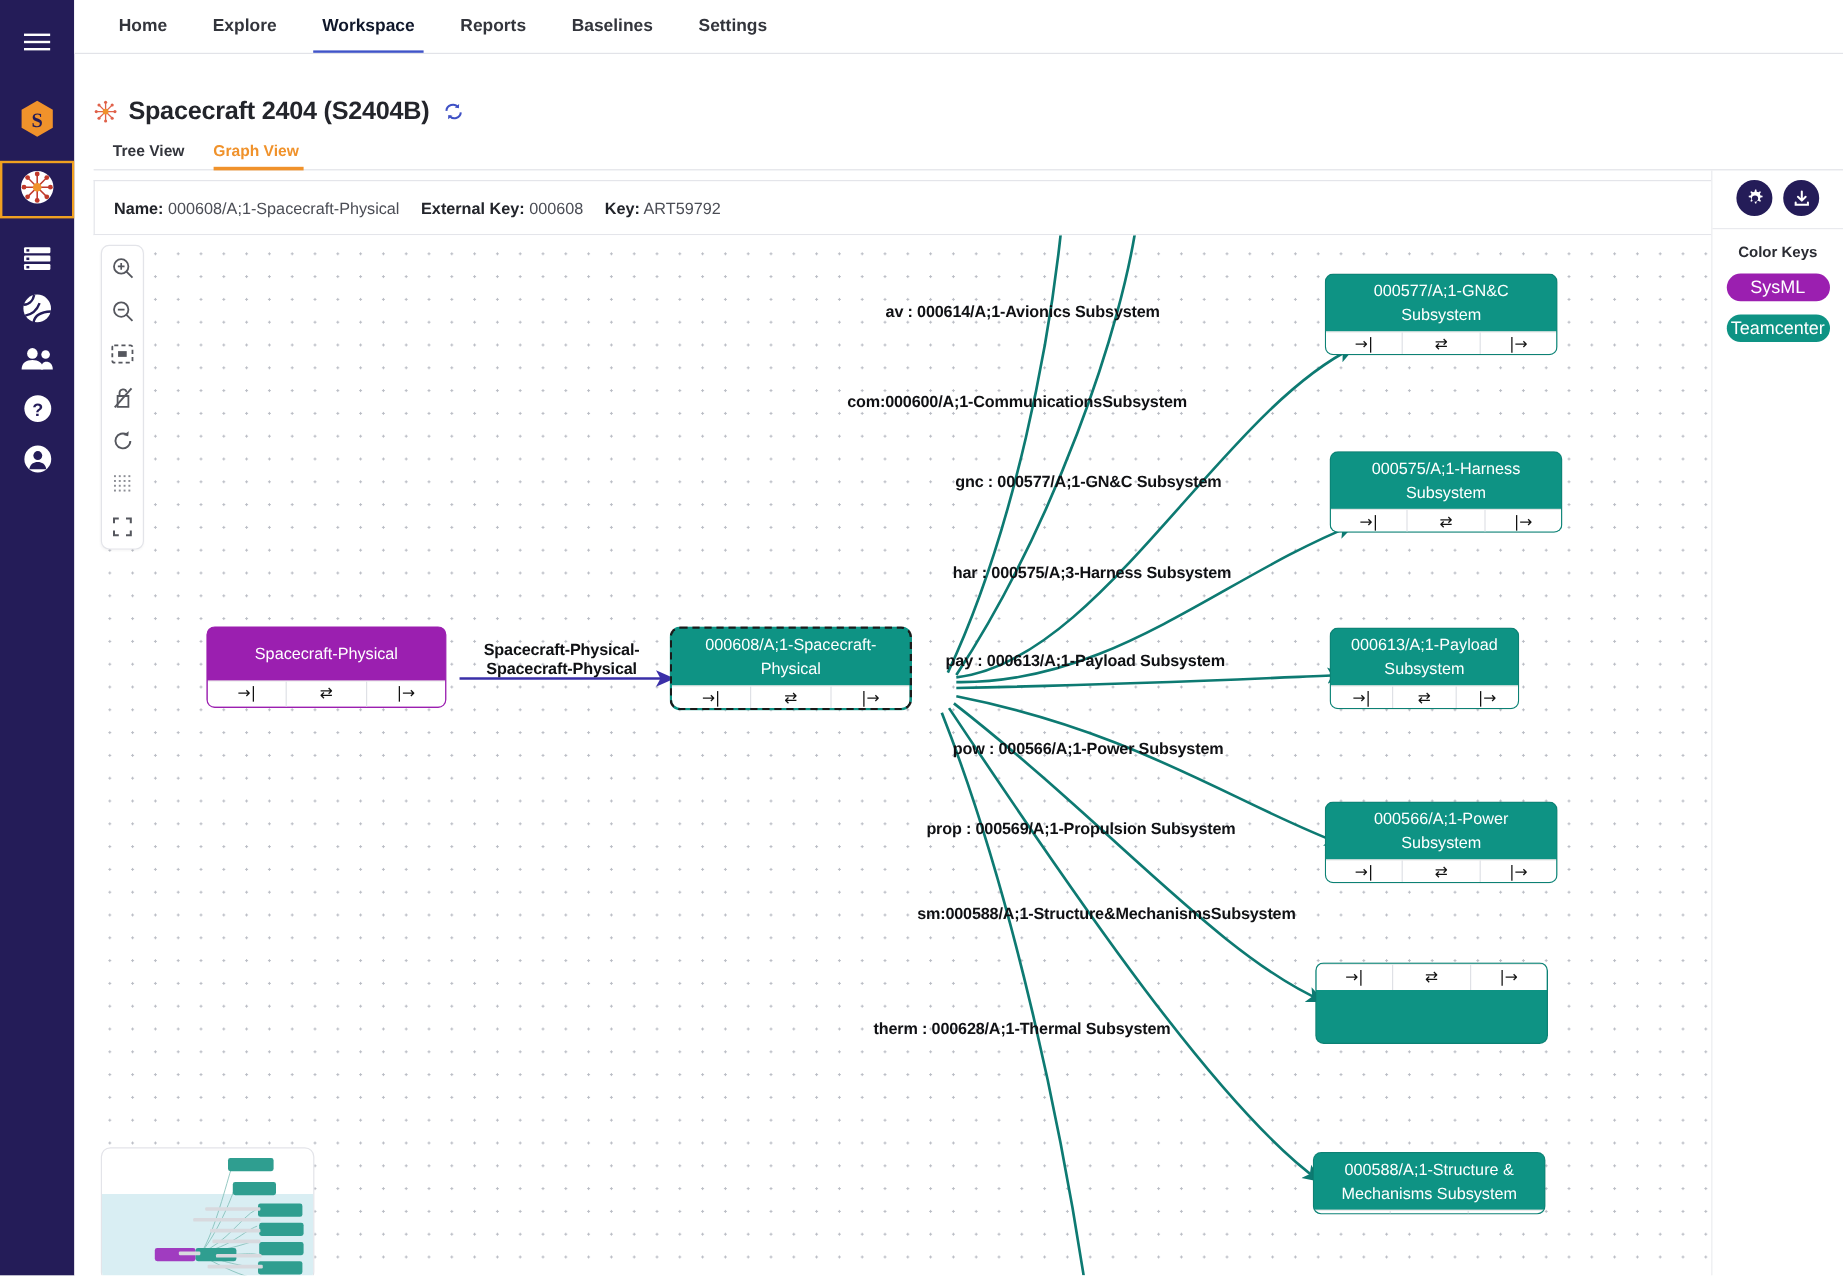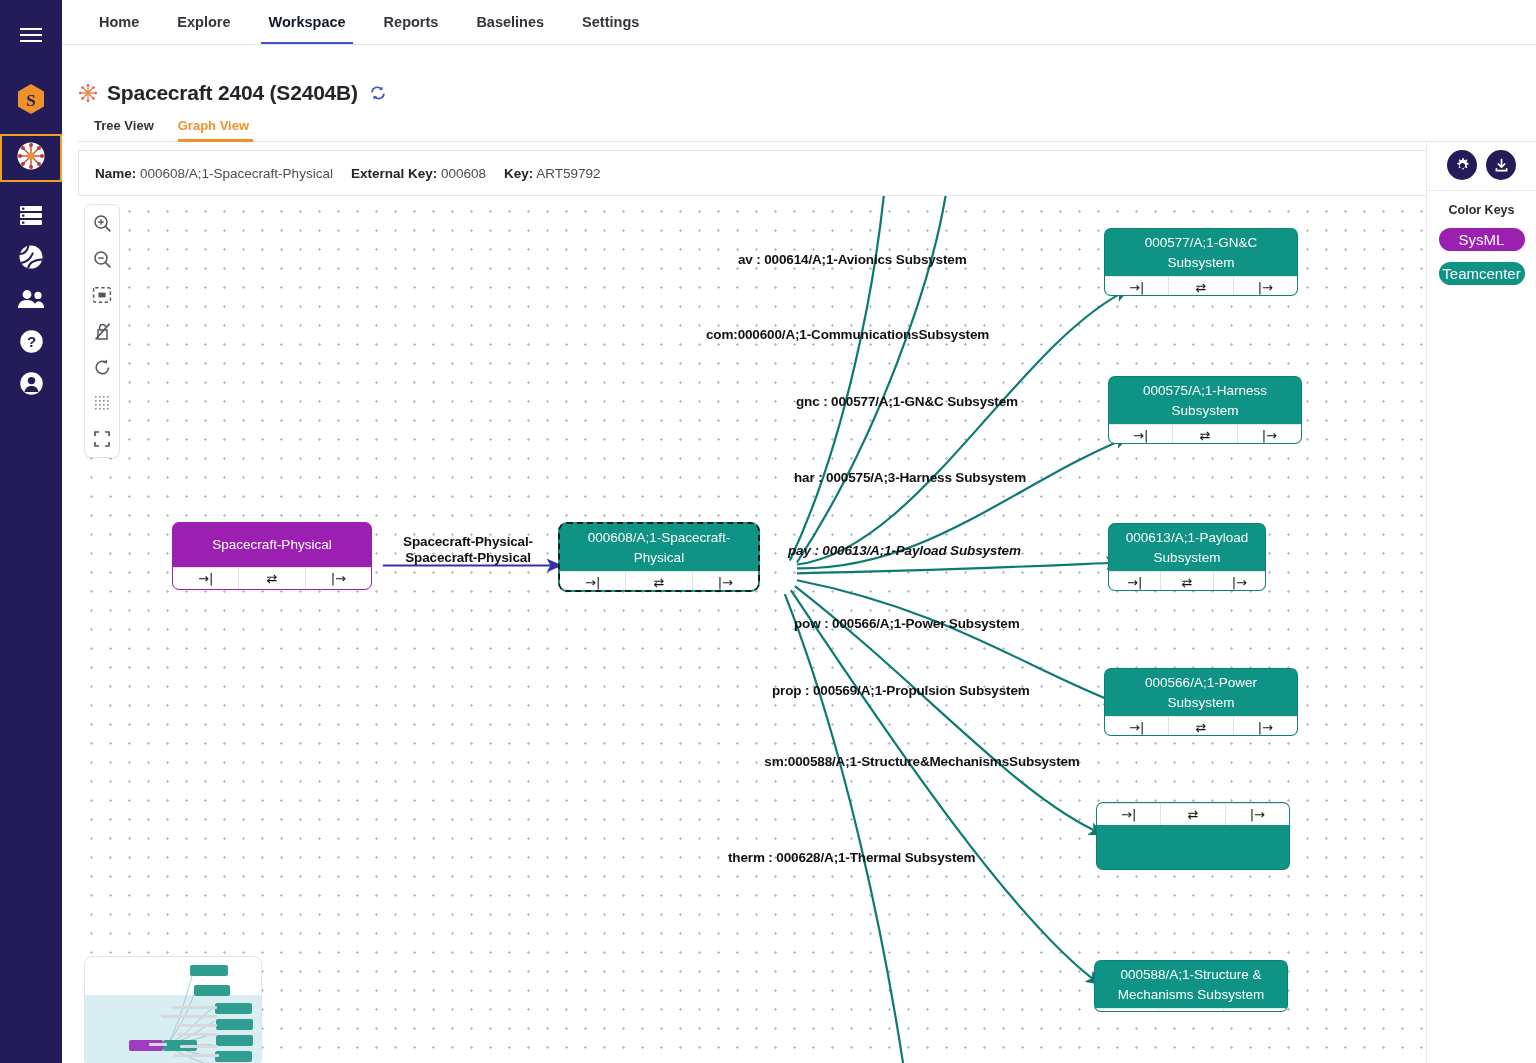--- a/index.html
+++ b/index.html
@@ -527,21 +527,21 @@
               <div>⇄</div>
               <div>|→</div>
             </div>
           </div>
 
           <div class="elabel wrap" style="left:303px; top:338px; width:174px;">Spacecraft-Physical-Spacecraft-Physical</div>
           <div class="elabel" style="left:660px; top:56px;">av : 000614/A;1-Avionics Subsystem</div>
           <div class="elabel" style="left:628px; top:131px;">com:000600/A;1-CommunicationsSubsystem</div>
           <div class="elabel" style="left:718px; top:198px;">gnc : 000577/A;1-GN&amp;C Subsystem</div>
           <div class="elabel" style="left:716px; top:274px;">har : 000575/A;3-Harness Subsystem</div>
-          <div class="elabel" style="left:710px; top:347px;font-style:italic;">pay : 000613/A;1-Payload Subsystem</div>
+          <div class="elabel" style="left:710px; top:347px;">pay : 000613/A;1-Payload Subsystem</div>
           <div class="elabel" style="left:716px; top:420px;">pow : 000566/A;1-Power Subsystem</div>
           <div class="elabel" style="left:694px; top:487px;">prop : 000569/A;1-Propulsion Subsystem</div>
           <div class="elabel wrap" style="left:667px; top:558px; width:354px; text-align:center;">sm:000588/A;1-Structure&amp;MechanismsSubsystem</div>
           <div class="elabel" style="left:650px; top:654px;">therm : 000628/A;1-Thermal Subsystem</div>
 
           <div class="minimap">
             <div class="mm-view"></div>
             <svg class="mm-edges" viewBox="0 0 178 112">
               <g fill="none" stroke="#7fbdb6" stroke-width="0.7">
                 <path d="M84 88 C 95 70 105 30 110 14"></path>

